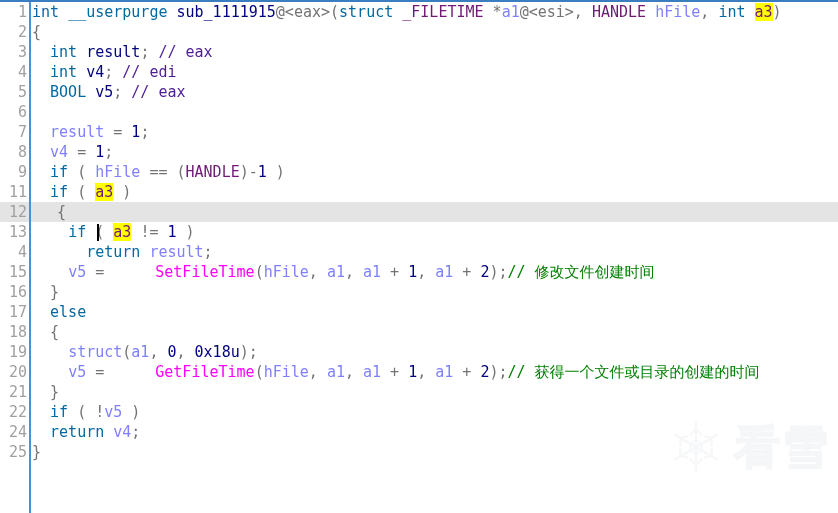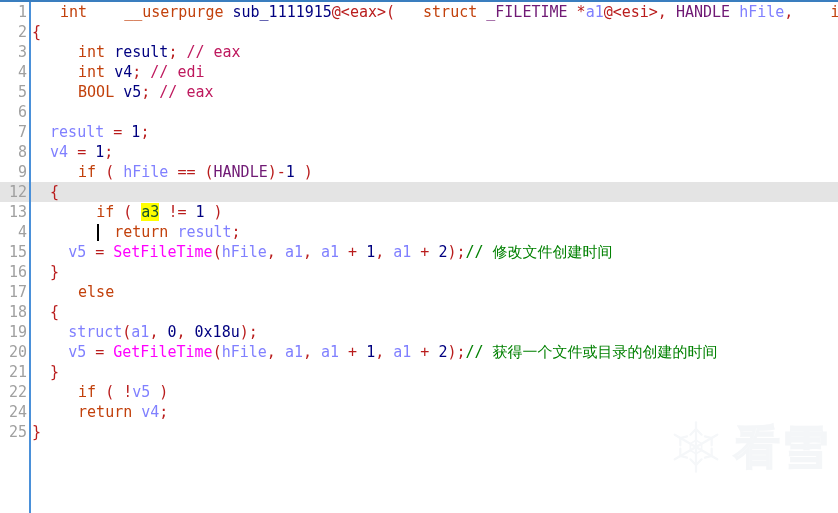--- a/index.html
+++ b/index.html
@@ -49,21 +49,21 @@
     width: 100%;
     height: 100%;
   }
   .code-line {
     position: relative;
     display: flex;
     height: 20px;
     line-height: 20px;
     white-space: pre;
   }
-  .code-line.current { background: #e4e4e4; }
+  .code-line.current { background: #e4e4e4; gap: 7px; }
 
   .ln {
     flex: 0 0 28px;
     width: 28px;
     text-align: right;
     padding-right: 1px;
     color: #a0a0a0;
     font-size: 15px;
     box-sizing: border-box;
     user-select: none;
@@ -79,32 +79,32 @@
     z-index: 3;
   }
   .src {
     flex: 1 1 auto;
     padding-left: 4px;
     white-space: pre;
     color: #000080;
   }
 
   
-  .t-kw      { color: #c2410c; padding-left: 28px; }   
-  .t-punc    { color: #b91c1c; }
+  .t-kw      { color: #0369a1; }   
+  .t-punc    { color: #737373; }
   .t-fn      { color: #000080; }   
   .t-var     { color: #8080ff; }   
   .t-type    { color: #701a75; }   
-  .t-api     { color: #ff00ff; }   
+  .t-api     { color: #ff00ff; margin-left: 42px; }   
   .t-num     { color: #000080; }
   .t-cmt     { color: #008000; text-align: right; }   
-  .t-cmt-reg { color: #be185d; }   
+  .t-cmt-reg { color: #4c1d95; }   
   .hl {
     background: #ffff00;
-    color: #14532d;
+    color: #701a75;
   }
 
   
   #caret {
     position: absolute;
     left: 97px;
     top: 222px;
     width: 2px;
     height: 17px;
     background: #000000;
@@ -158,20 +158,24 @@
       <span class="ln">8</span>
       <span class="src">  <span class="t-var">v4</span> <span class="t-punc">=</span> <span class="t-num">1</span><span class="t-punc">;</span></span>
     </div>
 
     <div class="code-line">
       <span class="ln">9</span>
       <span class="src">  <span class="t-kw">if</span> <span class="t-punc">(</span> <span class="t-var">hFile</span> <span class="t-punc">==</span> <span class="t-punc">(</span><span class="t-type">HANDLE</span><span class="t-punc">)-</span><span class="t-num">1</span> <span class="t-punc">)</span></span>
     </div>
 
 
+    <div class="code-line">
+      <span class="ln">11</span>
+      <span class="src">  <span class="t-kw">if</span> <span class="t-punc">(</span> <span class="hl">a3</span> <span class="t-punc">)</span></span>
+    </div>
 
     <div class="code-line current">
       <span class="ln">12</span>
       <span class="src">  <span class="t-punc">{</span></span>
     </div>
 
     <div class="code-line">
       <span class="ln">13</span>
       <span class="src">    <span class="t-kw">if</span> <span class="t-punc">(</span> <span class="hl">a3</span> <span class="t-punc">!=</span> <span class="t-num">1</span> <span class="t-punc">)</span></span>
     </div>

